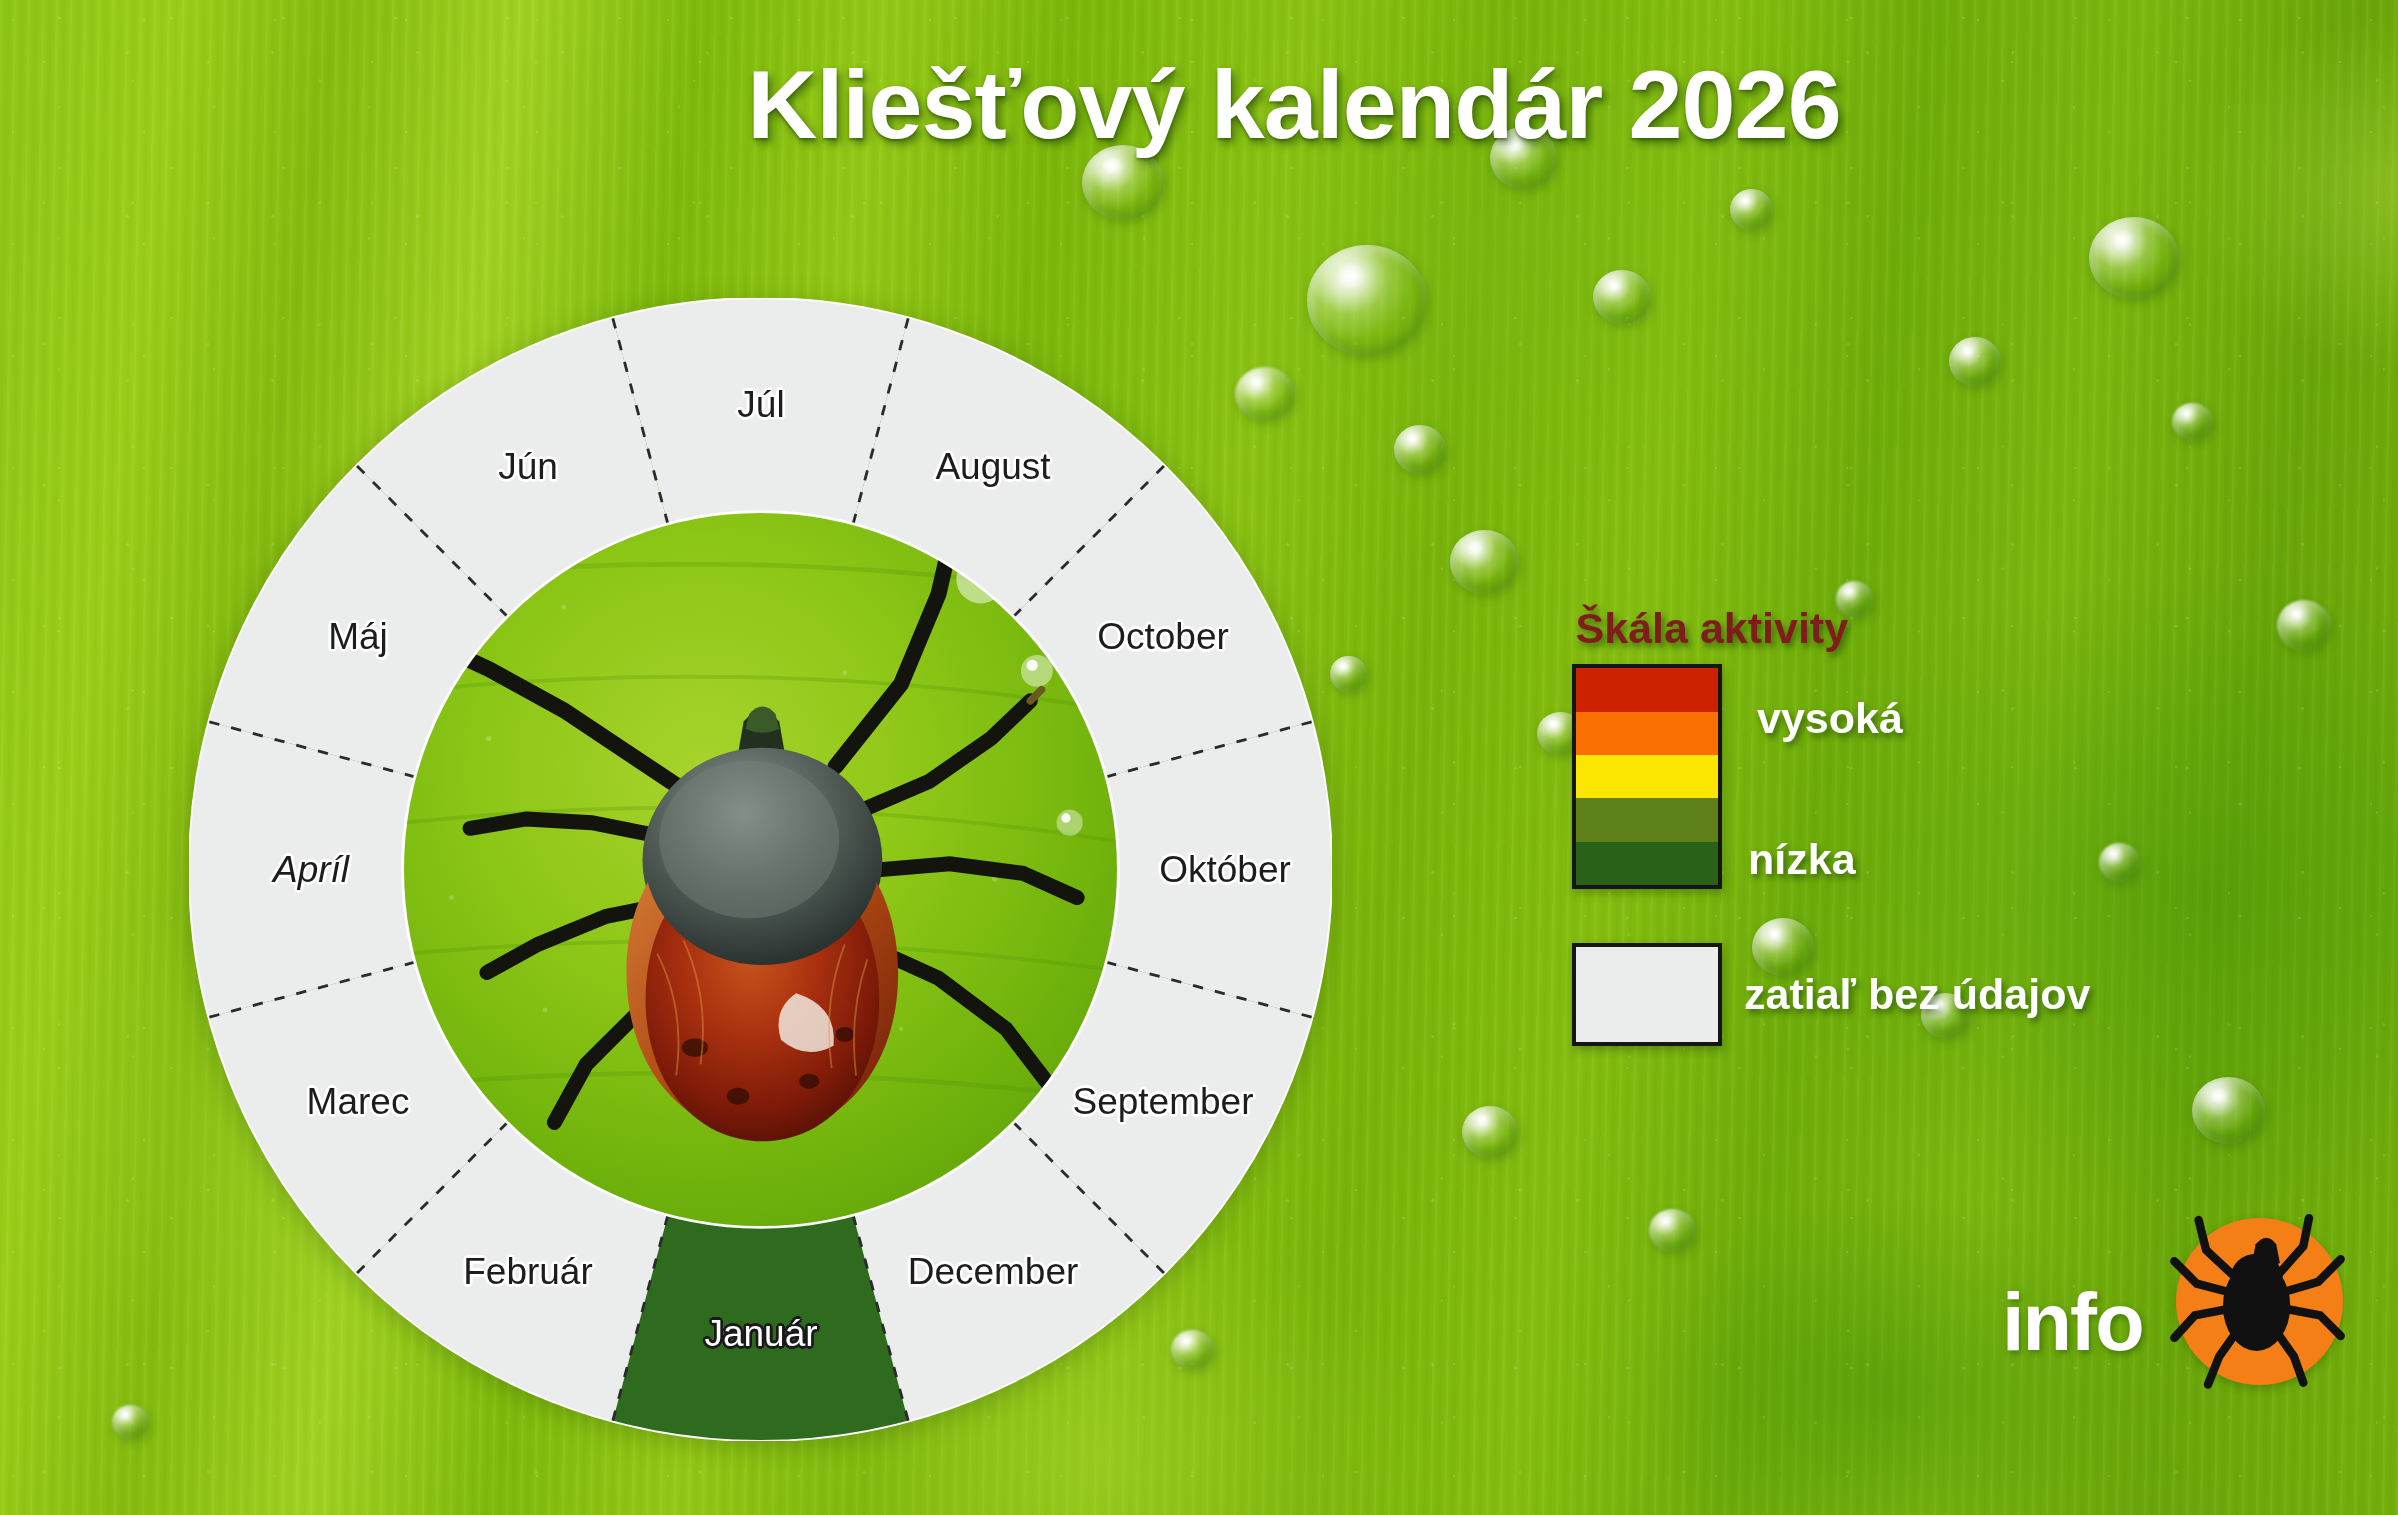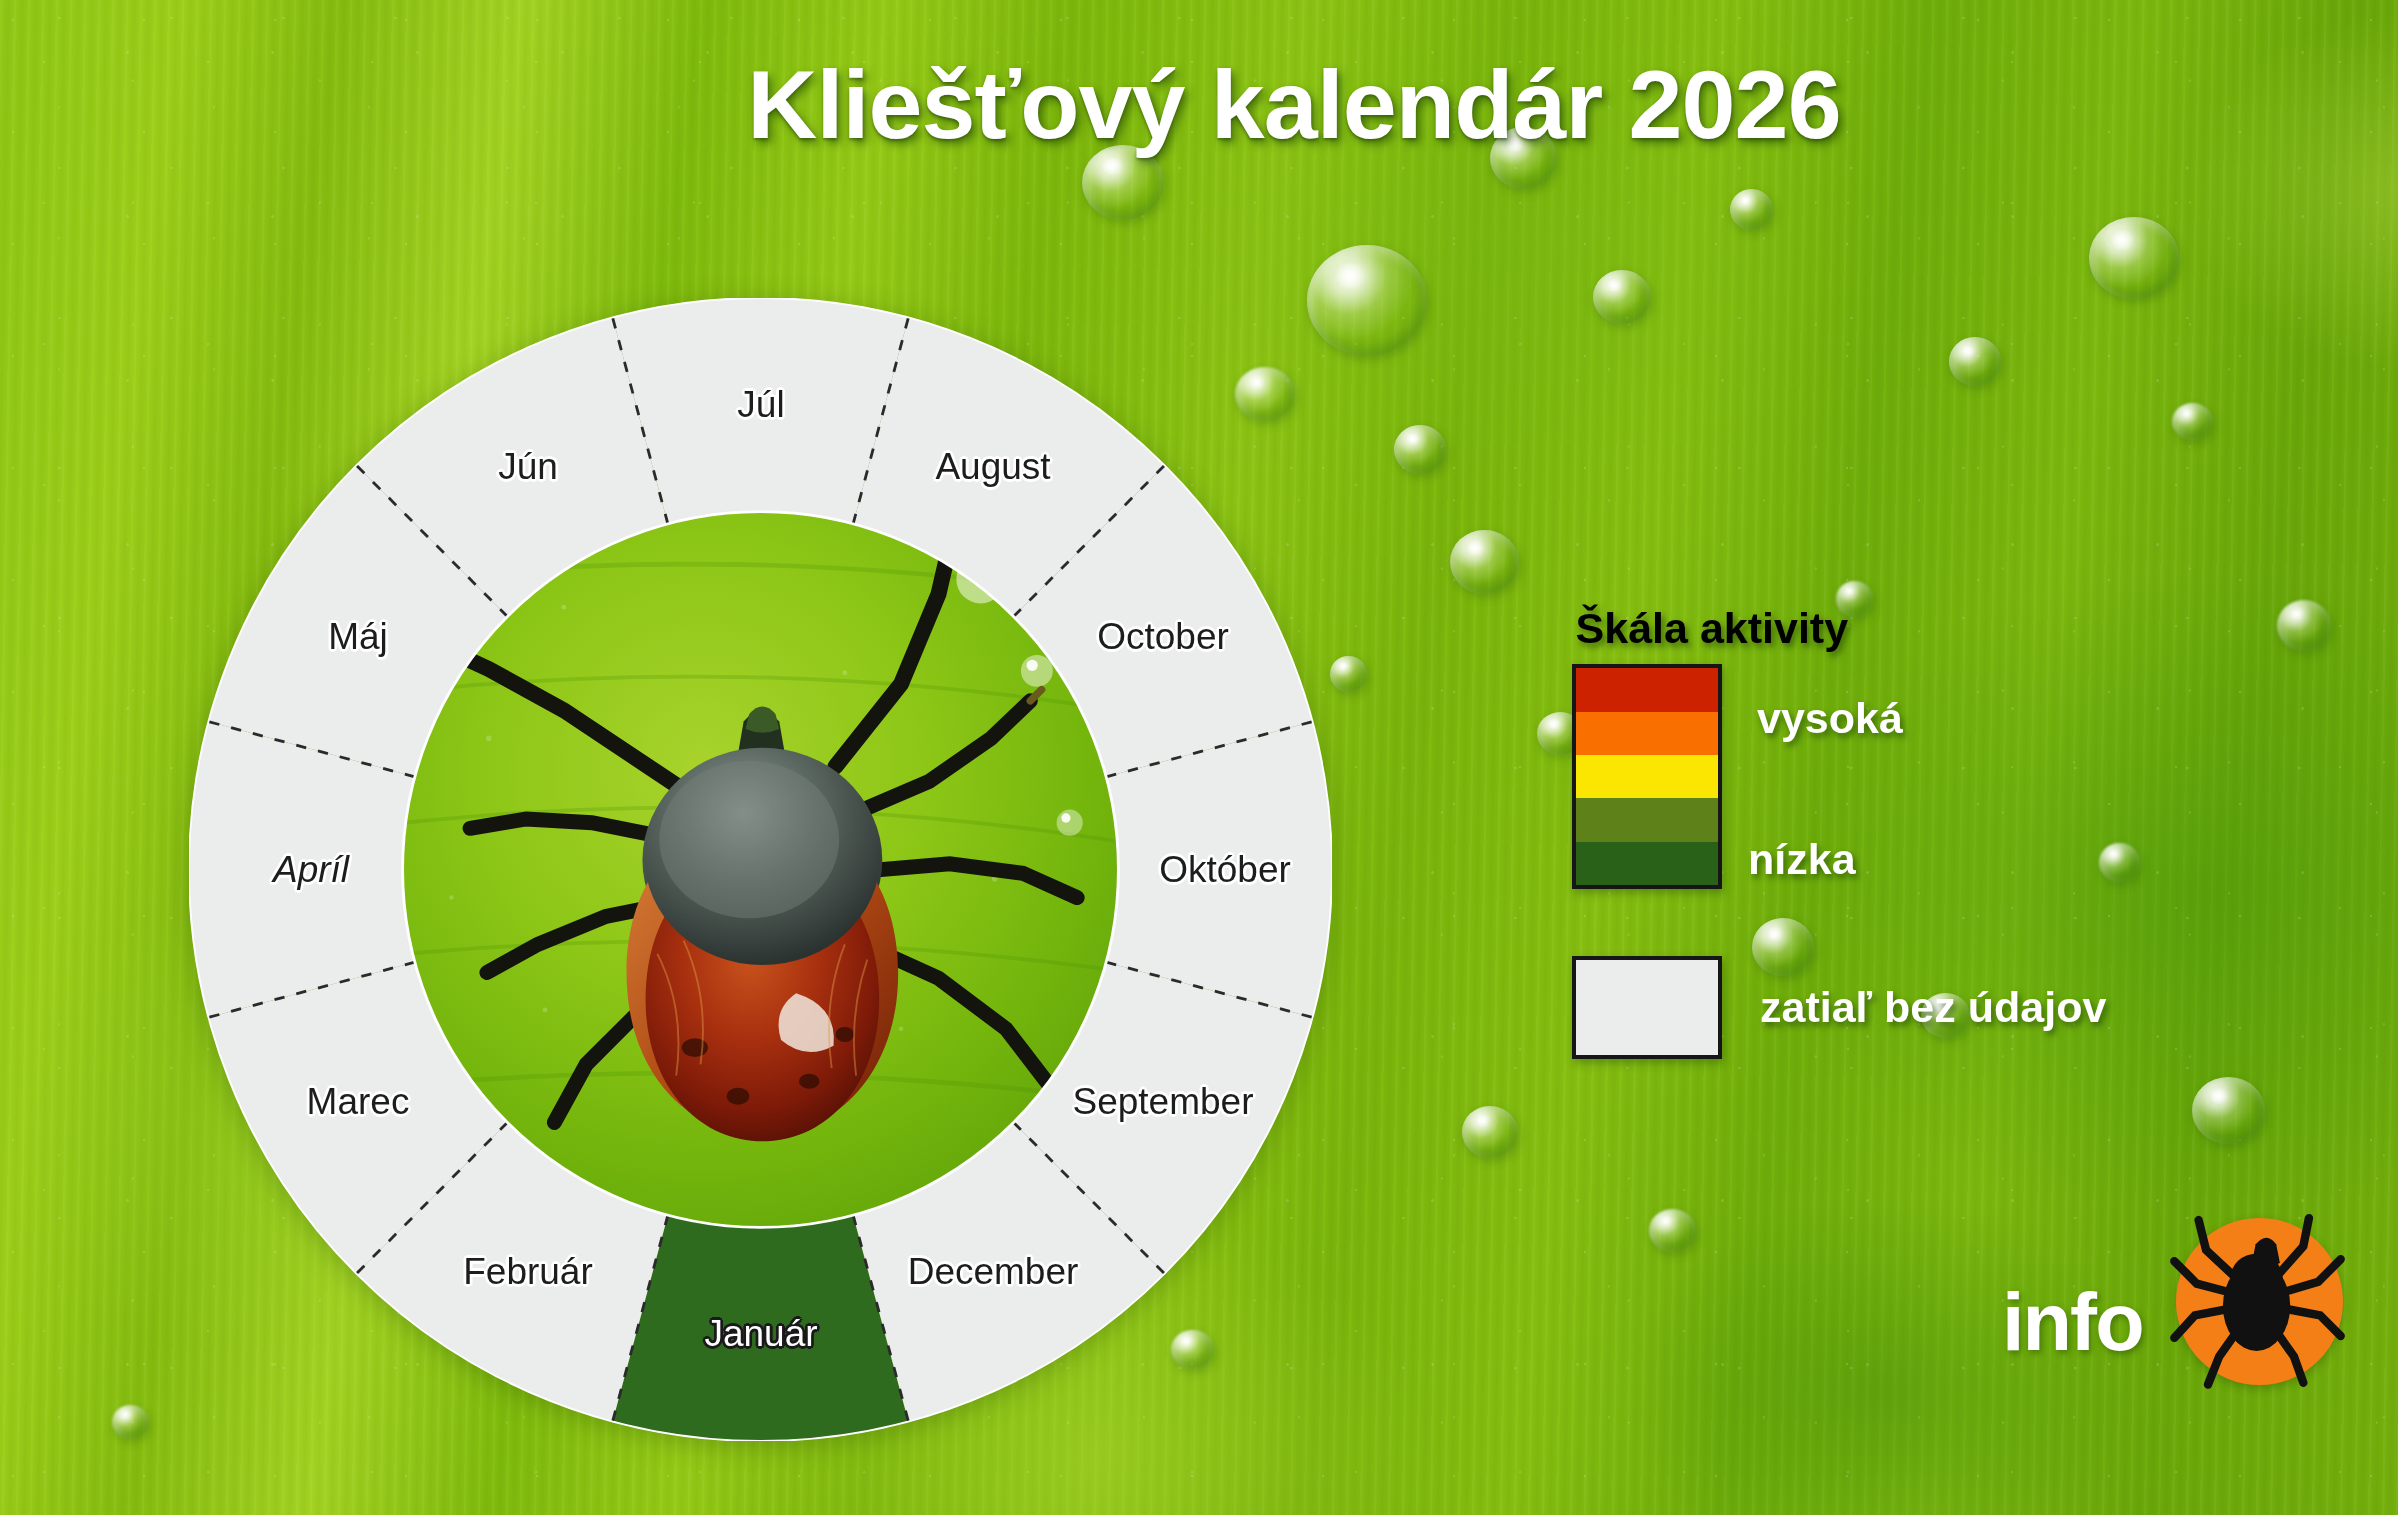--- a/index.html
+++ b/index.html
@@ -96,21 +96,21 @@
   .mlabel.active{
     color:#ffffff; font-weight:normal;
     text-shadow:
       -1.9px -1.9px 0 #1a1a1a, 1.9px -1.9px 0 #1a1a1a, -1.9px 1.9px 0 #1a1a1a, 1.9px 1.9px 0 #1a1a1a,
       -2.8px 0 0 #1a1a1a, 2.8px 0 0 #1a1a1a, 0 -2.8px 0 #1a1a1a, 0 2.8px 0 #1a1a1a;
   }
 
   
   #legend{ position:absolute; left:1555px; top:604px; z-index:7; width:750px; }
   #legend-title{
-    color:#000000; font-size:43px; font-weight:bold;
+    color:#7f1d1d; font-size:43px; font-weight:bold;
     text-shadow:2.8px 3.7px 6.6px rgba(25,60,5,.6);
     margin-left:20.6px; margin-bottom:11.2px;
   }
   #scale-wrap{ position:relative; }
   #scale-bar{
     position:absolute; left:17px; top:0;
     width:150px; height:225px;
     border:4.7px solid #161616;
     display:flex; flex-direction:column;
     box-shadow:1.9px 3.7px 8.4px rgba(25,60,5,.35);
@@ -118,22 +118,22 @@
   #scale-bar .band{ flex:1 1 0; }
   .scale-text{
     color:#fff; font-size:43px; font-weight:bold;
     text-shadow:2.8px 3.7px 6.6px rgba(25,60,5,.6);
     position:absolute;
   }
   #lbl-high{ left:202px; top:30px; }
   #lbl-low{  left:193px; top:171px; }
 
   #nodata-row{
-    position:absolute; left:17px; top:292px;
-    display:flex; align-items:center; gap:21px;
+    position:absolute; left:17px; top:279px;
+    display:flex; align-items:center; gap:5px;
   }
   #nodata-swatch{
     width:150px; height:103px; background:#ebecec;
     border:4.7px solid #161616;
     box-shadow:1.9px 3.7px 8.4px rgba(25,60,5,.35);
   }
   #nodata-label{
     color:#fff; font-size:43px; font-weight:bold;
     text-shadow:2.8px 3.7px 6.6px rgba(25,60,5,.6);
     margin-left:17px;

